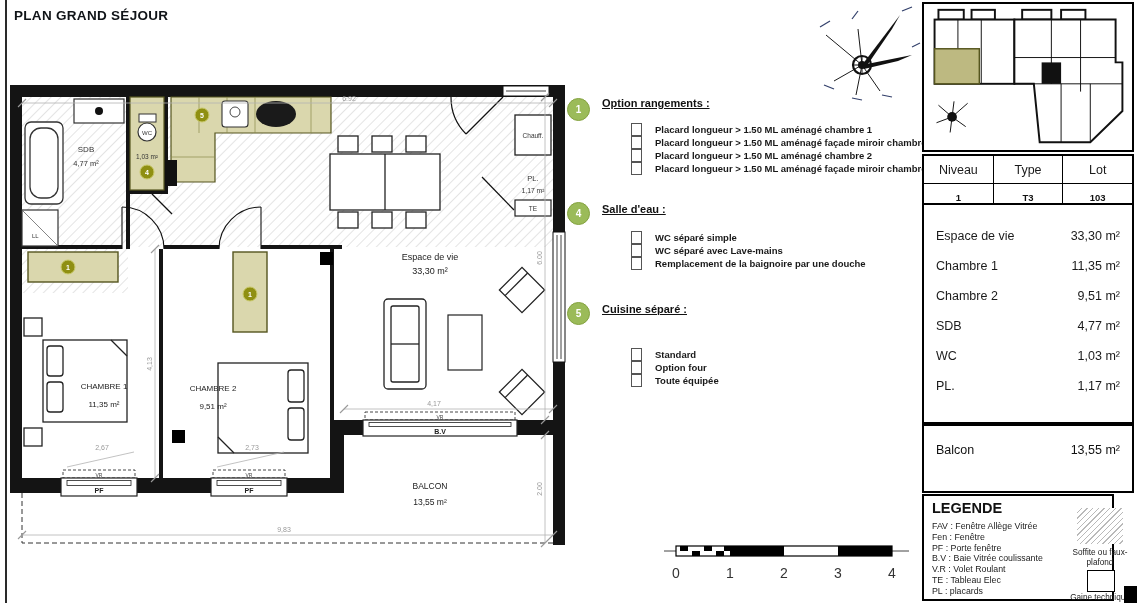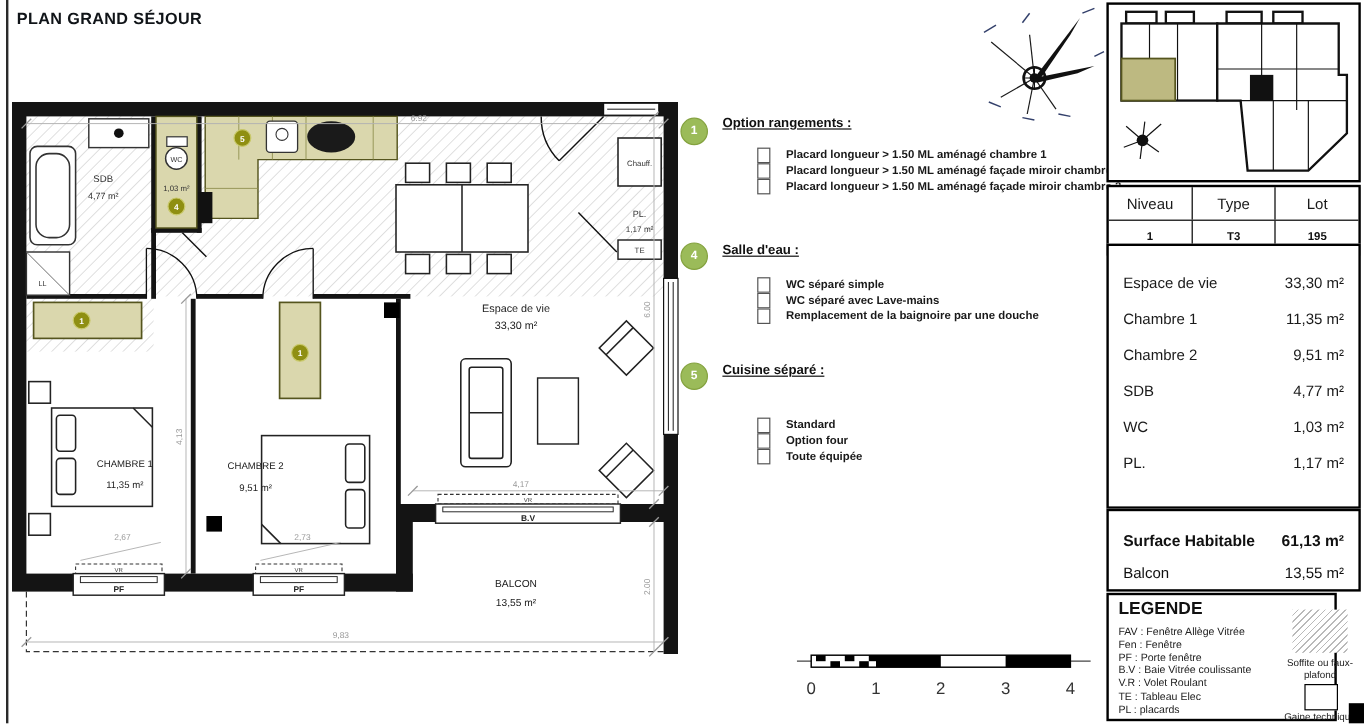--- a/index.html
+++ b/index.html
@@ -297,20 +297,24 @@
   <div class="opt-row">
       <span class="cbx"></span>
       <span class="opt-label">Placard longueur &gt; 1.50 ML aménagé chambre 1</span>
     </div>
   <div class="opt-row">
       <span class="cbx"></span>
       <span class="opt-label">Placard longueur &gt; 1.50 ML aménagé façade miroir chambre 1</span>
     </div>
   <div class="opt-row">
       <span class="cbx"></span>
+      <span class="opt-label">Placard longueur &gt; 1.50 ML aménagé chambre 2</span>
+    </div>
+  <div class="opt-row">
+      <span class="cbx"></span>
       <span class="opt-label">Placard longueur &gt; 1.50 ML aménagé façade miroir chambre 2</span>
     </div>
 </div>
 
 <div class="abs badge" style="left:567px;top:202px;">
     <span>4</span>
   </div>
 <div class="abs opt-head" style="left:602px;top:203px;">Salle d'eau :</div>
 <div class="abs opt-list" style="left:631px;top:231px;">
   <div class="opt-row">
@@ -409,21 +413,21 @@
 
 <div class="abs panel-box nt-table">
   <div class="nt-row nt-head">
     <div class="nt-cell">Niveau</div>
     <div class="nt-cell">Type</div>
     <div class="nt-cell">Lot</div>
   </div>
   <div class="nt-row nt-val">
     <div class="nt-cell">1</div>
     <div class="nt-cell">T3</div>
-    <div class="nt-cell">195</div>
+    <div class="nt-cell">103</div>
   </div>
 </div>
 
 <div class="abs panel-box areas-box">
   <div class="area-row">
       <span>Espace de vie</span>
       <span>33,30 m²</span>
     </div>
   <div class="area-row">
       <span>Chambre 1</span>
@@ -441,24 +445,20 @@
       <span>WC</span>
       <span>1,03 m²</span>
     </div>
   <div class="area-row">
       <span>PL.</span>
       <span>1,17 m²</span>
     </div>
 </div>
 
 <div class="abs panel-box totals-box">
-  <div class="total-row bold">
-    <span>Surface Habitable</span>
-      <span>61,13 m²</span>
-  </div>
   <div class="total-row">
     <span>Balcon</span>
       <span>13,55 m²</span>
   </div>
 </div>
 
 <div class="abs panel-box legend-box">
   <div class="legend-title">LEGENDE</div>
   <div class="legend-items">
     <div>FAV : Fenêtre Allège Vitrée</div>

